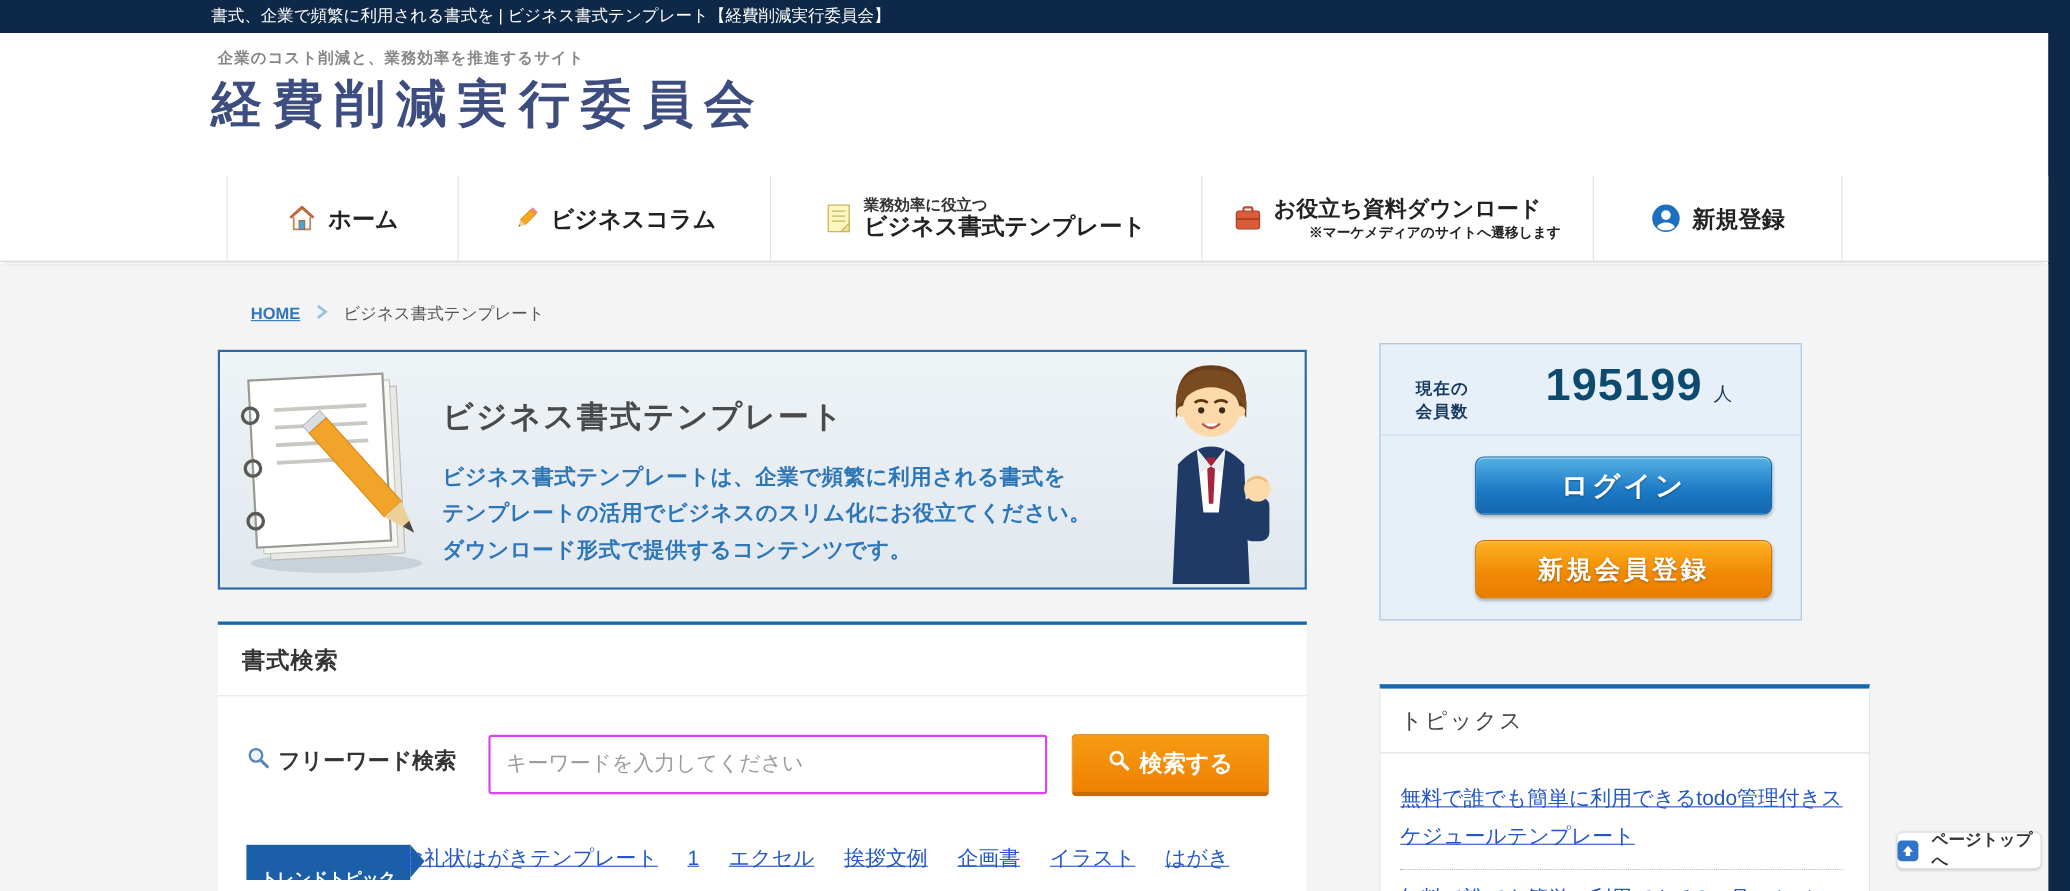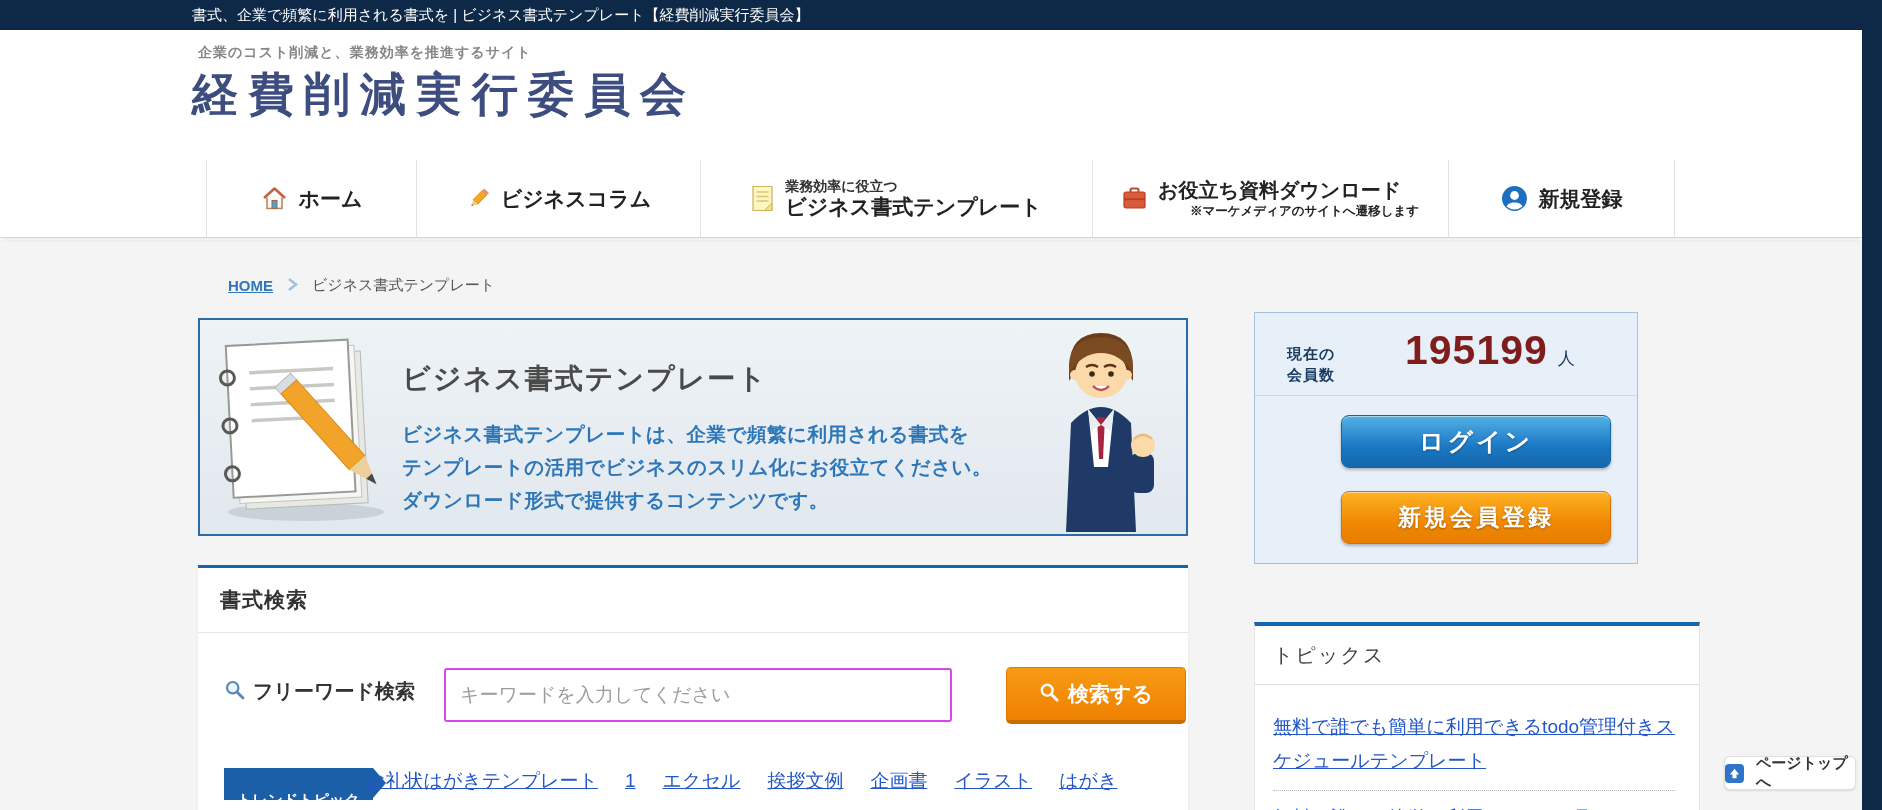--- a/index.html
+++ b/index.html
@@ -109,21 +109,21 @@
     font-size:19px; padding:0 14px; color:#444;
     font-family:"Liberation Sans", sans-serif;
   }
   .kw-input::placeholder { color:#9c9c9c; }
   .btn-search {
     position:absolute; left:776px; top:99px; width:180px; height:57px;
     background:linear-gradient(#f79b13,#ee8100);
     border:1px solid #e07a00; border-bottom:4px solid #c96b00; border-radius:5px;
     color:#fff; font-size:21px; font-weight:bold;
     display:flex; align-items:center; justify-content:center; gap:9px;
-    cursor:pointer; font-family:"Liberation Sans", sans-serif;margin-left:32px;
+    cursor:pointer; font-family:"Liberation Sans", sans-serif;
   }
   .trend-badge {
     position:absolute; left:26px; top:200px;
     background:#1a5fa8; color:#fff; font-size:15px; font-weight:bold;
     height:31px; line-height:31px; padding:16px 13px;
   }
   .trend-badge::after {
     content:""; position:absolute; right:-13px; top:0;
     border-left:13px solid #1a5fa8;
     border-top:15.5px solid transparent; border-bottom:15.5px solid transparent;
@@ -143,21 +143,21 @@
     background:#e7f0f8; border:1px solid #a5c1dc;margin-top:28px;
   }
   .member-label {
     position:absolute; left:32px; top:30px;
     font-size:15px; font-weight:bold; color:#17395f; line-height:21px; letter-spacing:1px;
   }
   .member-count {
     position:absolute; left:150px; top:14px;
     display:flex; align-items:baseline; gap:10px;
   }
-  .member-count .num { font-size:41px; font-weight:bold; color:#7f1d1d; letter-spacing:1px; }
+  .member-count .num { font-size:41px; font-weight:bold; color:#0c4a6e; letter-spacing:1px; }
   .member-count .unit { font-size:17px; color:#17395f; }
   .member-divider { position:absolute; left:0; top:82px; width:100%; border-top:1px solid #c8daeb; }
   .btn-login, .btn-register {
     position:absolute; left:86px; width:270px; height:53px; border-radius:8px;
     color:#fff; font-weight:bold; letter-spacing:3px;
     display:flex; align-items:center; justify-content:center; cursor:pointer;
     text-shadow:0 1px 2px rgba(0,0,0,.35);
     box-shadow:inset 0 1px 0 rgba(255,255,255,.5), 0 2px 3px rgba(0,0,0,.25);
     font-family:"Liberation Sans", sans-serif;
   }

